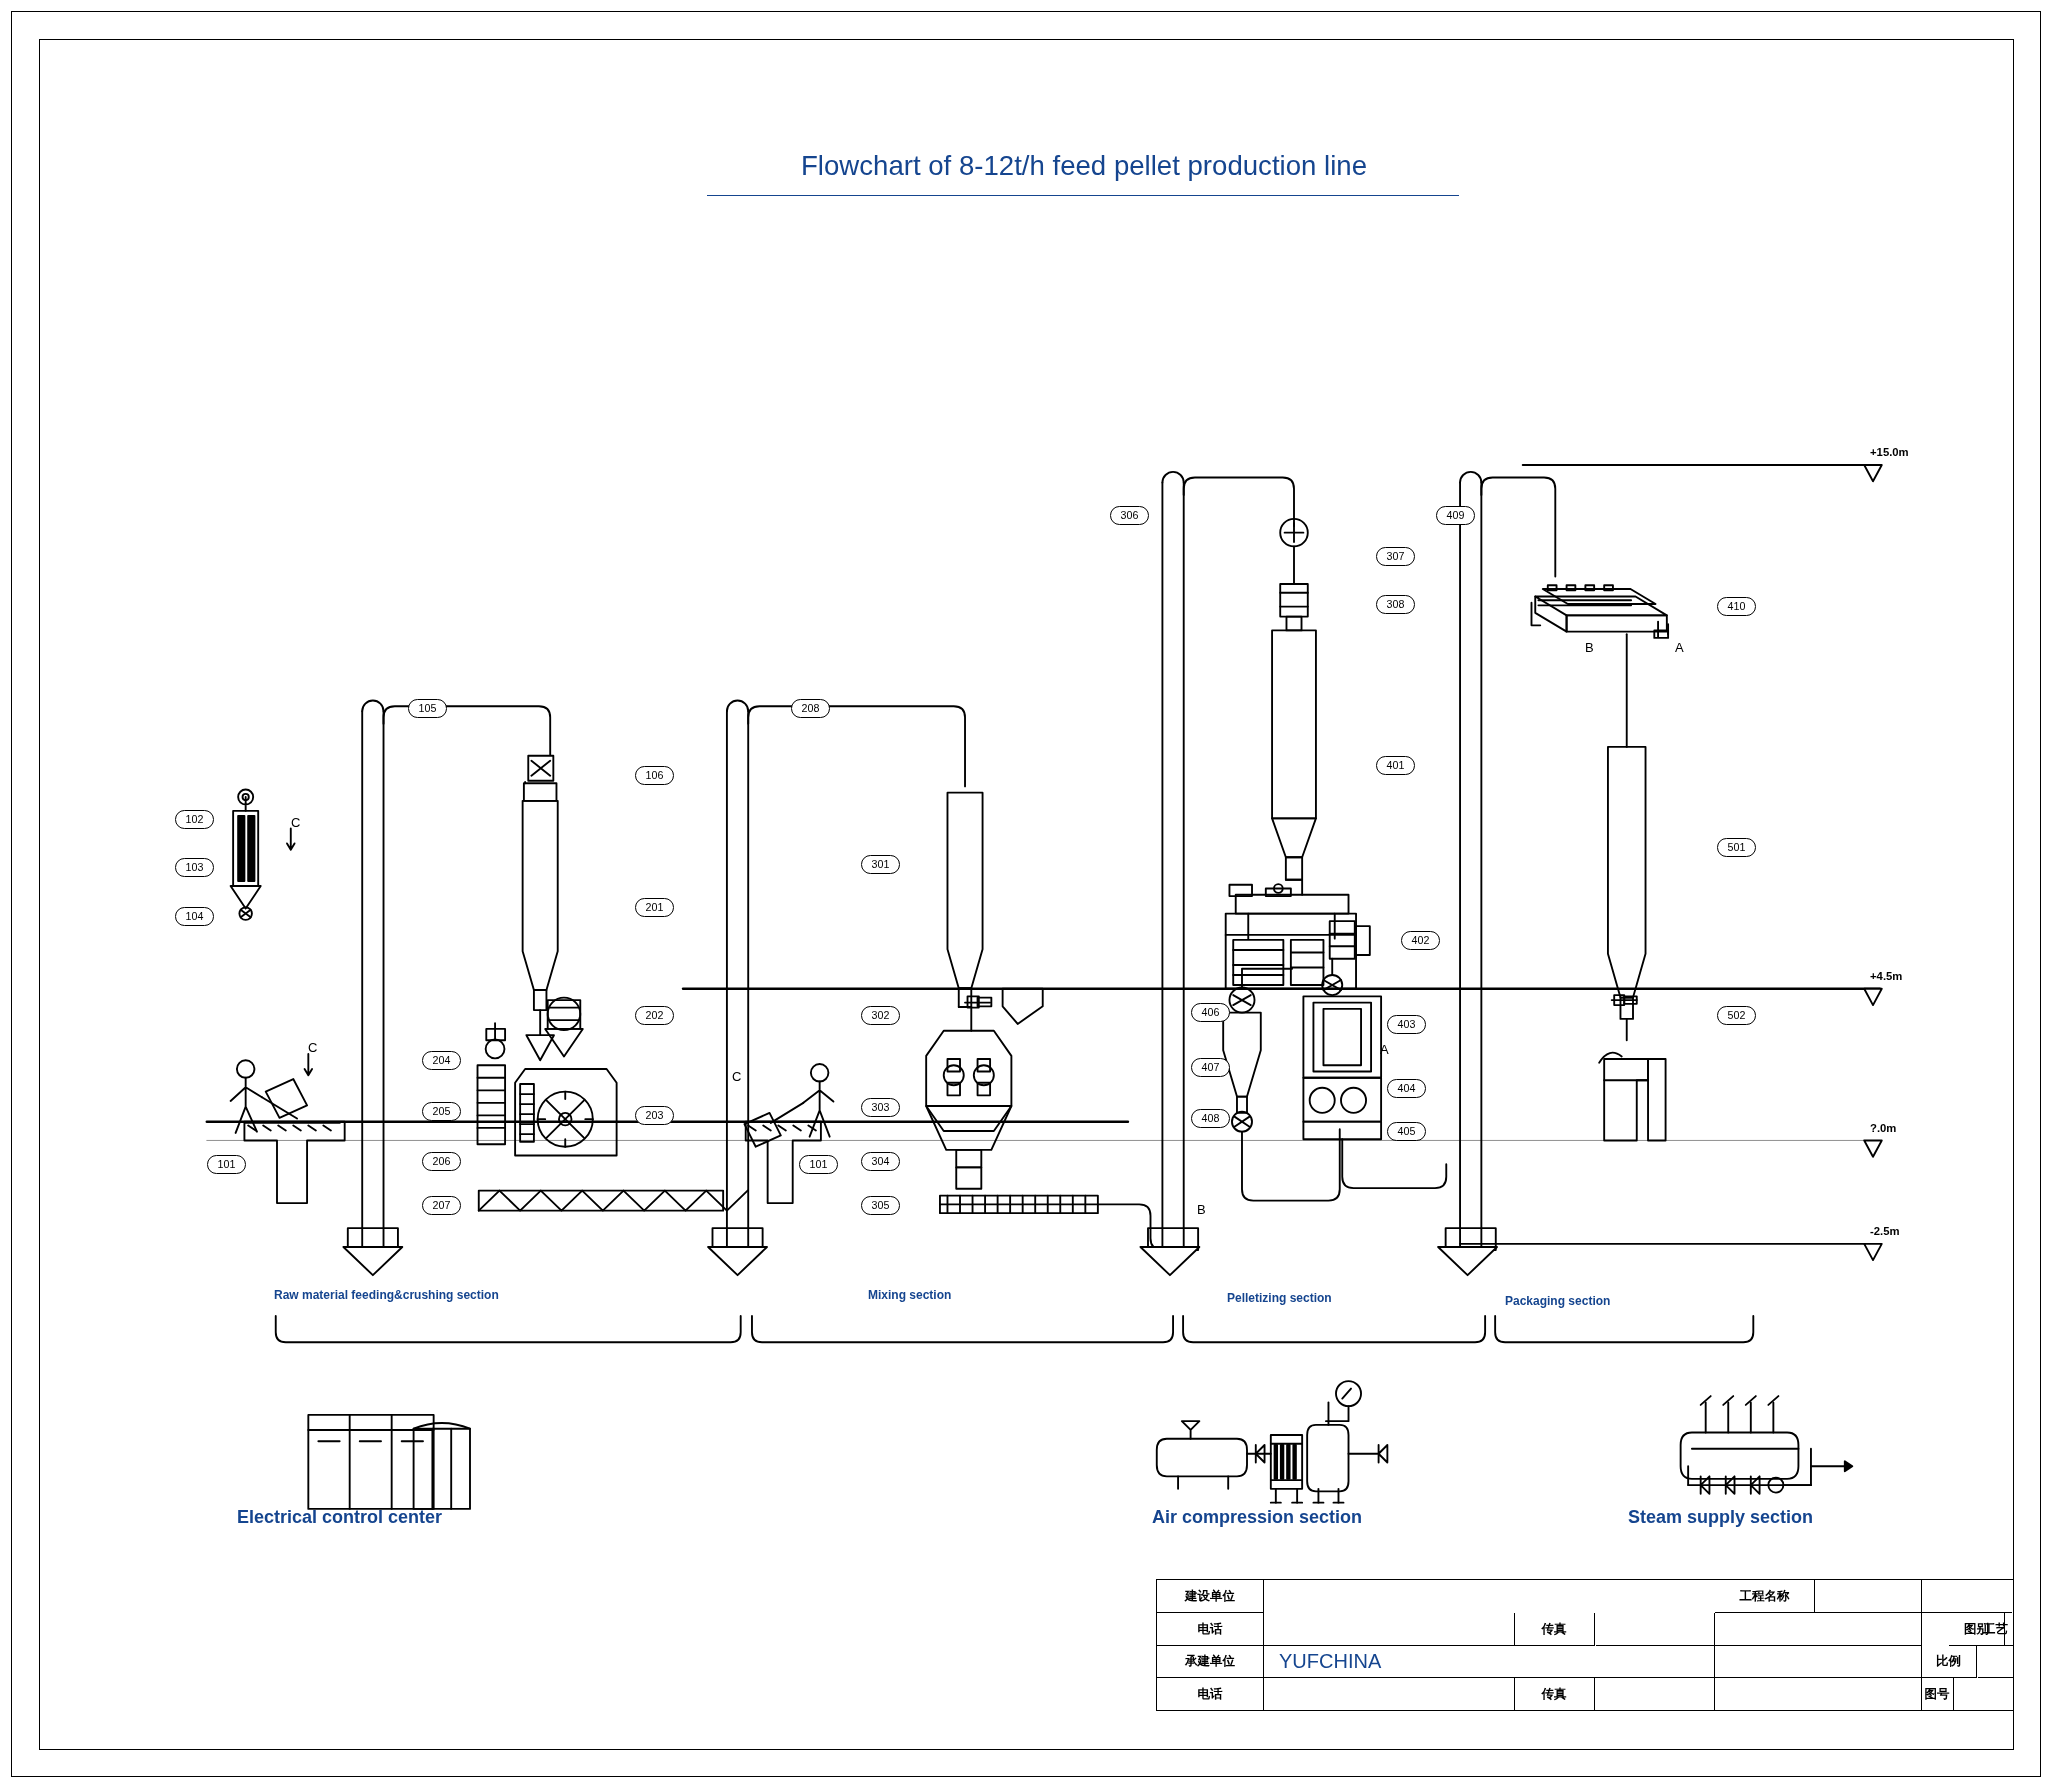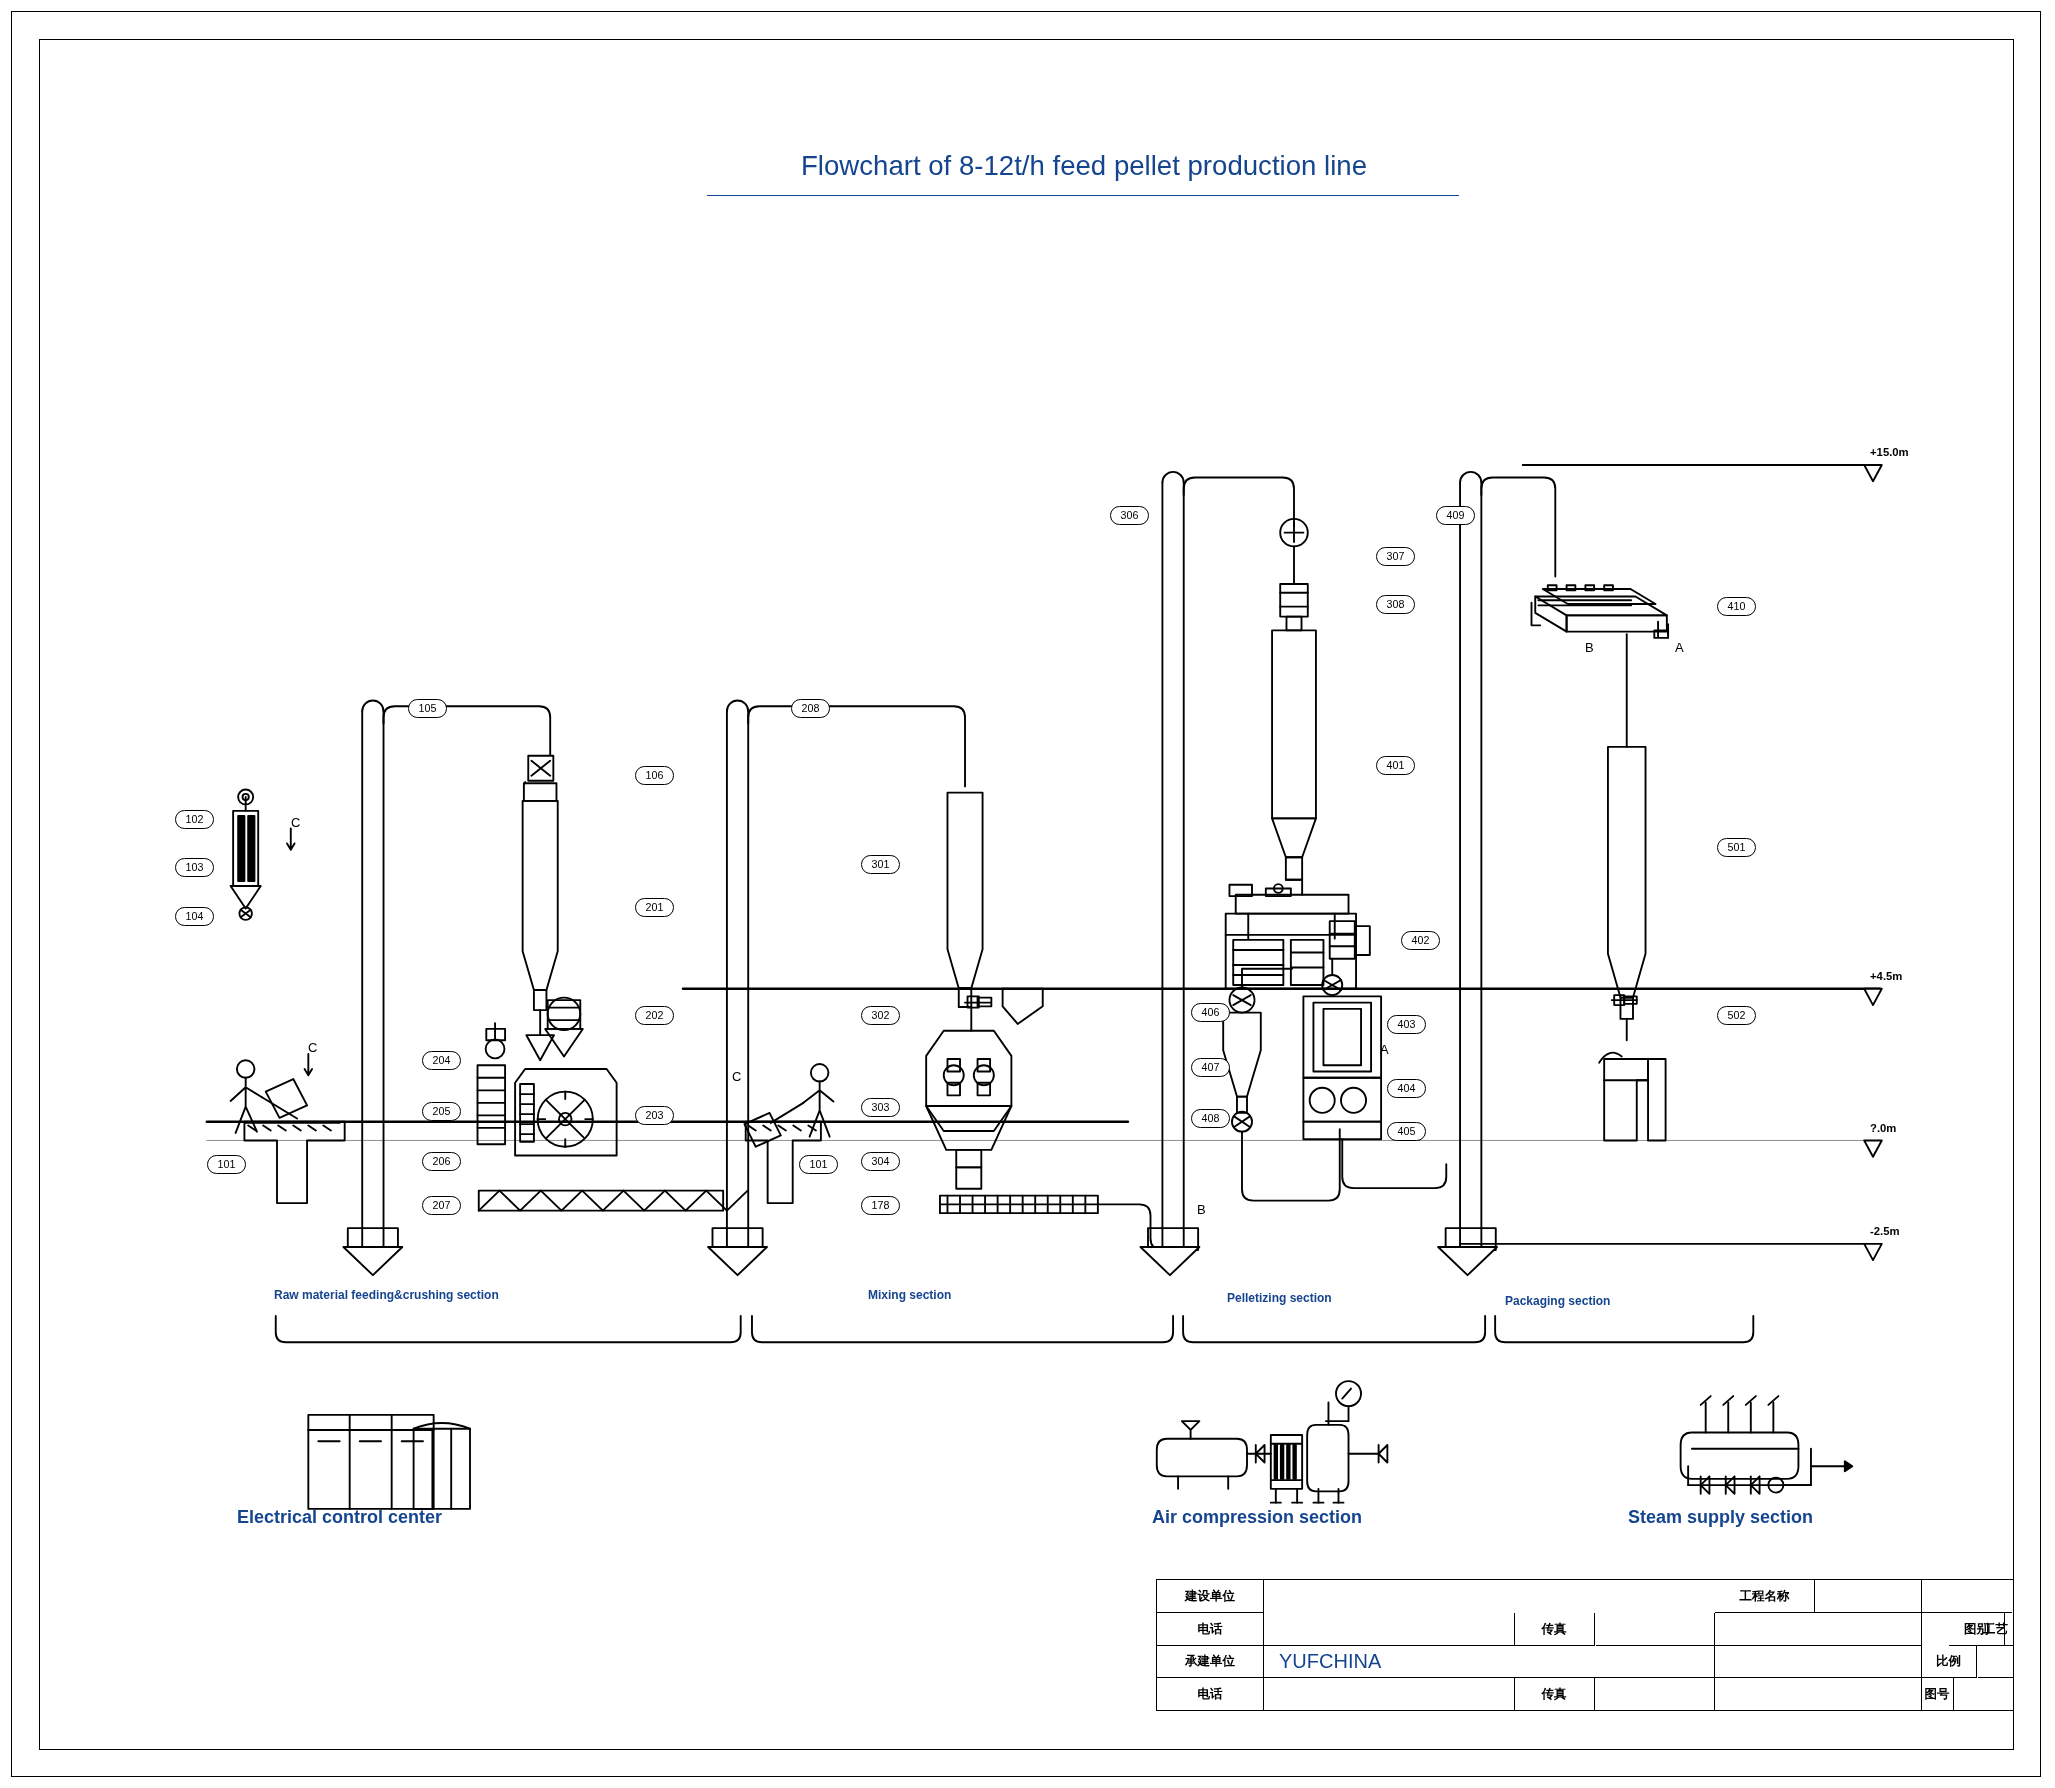--- a/index.html
+++ b/index.html
@@ -418,21 +418,21 @@
   <div class="tag" style="left:635px; top:1106px;">203</div>
   <div class="tag" style="left:422px;  top:1051px;">204</div>
   <div class="tag" style="left:422px;  top:1102px;">205</div>
   <div class="tag" style="left:422px;  top:1152px;">206</div>
   <div class="tag" style="left:422px;  top:1196px;">207</div>
   <div class="tag" style="left:791px; top:699px;">208</div>
   <div class="tag" style="left:861px; top:855px;">301</div>
   <div class="tag" style="left:861px; top:1006px;">302</div>
   <div class="tag" style="left:861px; top:1098px;">303</div>
   <div class="tag" style="left:861px; top:1152px;">304</div>
-  <div class="tag" style="left:861px; top:1196px;">178</div>
+  <div class="tag" style="left:861px; top:1196px;">305</div>
   <div class="tag" style="left:799px; top:1155px;">101</div>
   <div class="tag" style="left:1110px; top:506px;">306</div>
   <div class="tag" style="left:1376px; top:547px;">307</div>
   <div class="tag" style="left:1376px; top:595px;">308</div>
   <div class="tag" style="left:1376px; top:756px;">401</div>
   <div class="tag" style="left:1401px; top:931px;">402</div>
   <div class="tag" style="left:1387px; top:1015px;">403</div>
   <div class="tag" style="left:1387px; top:1079px;">404</div>
   <div class="tag" style="left:1387px; top:1122px;">405</div>
   <div class="tag" style="left:1191px; top:1003px;">406</div>

